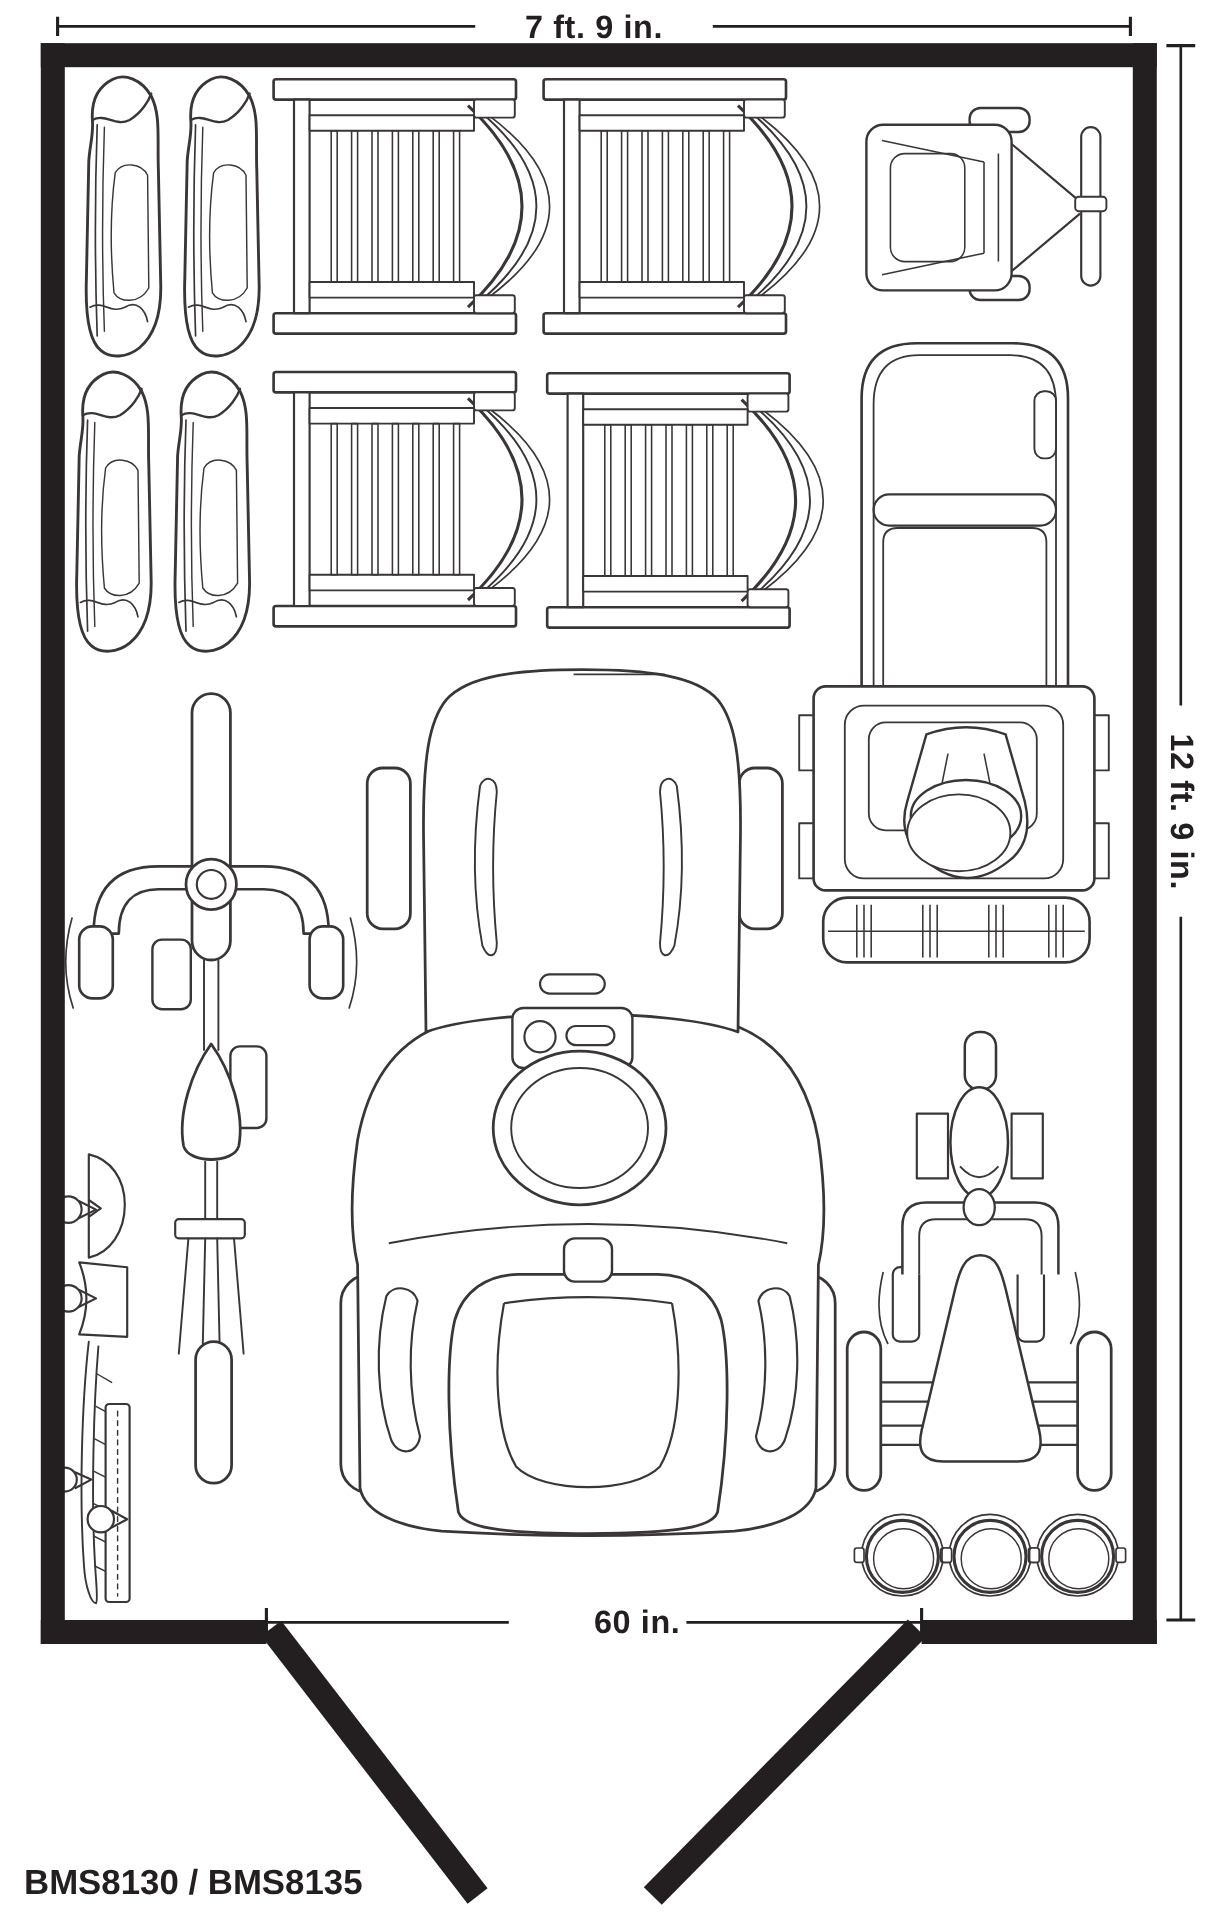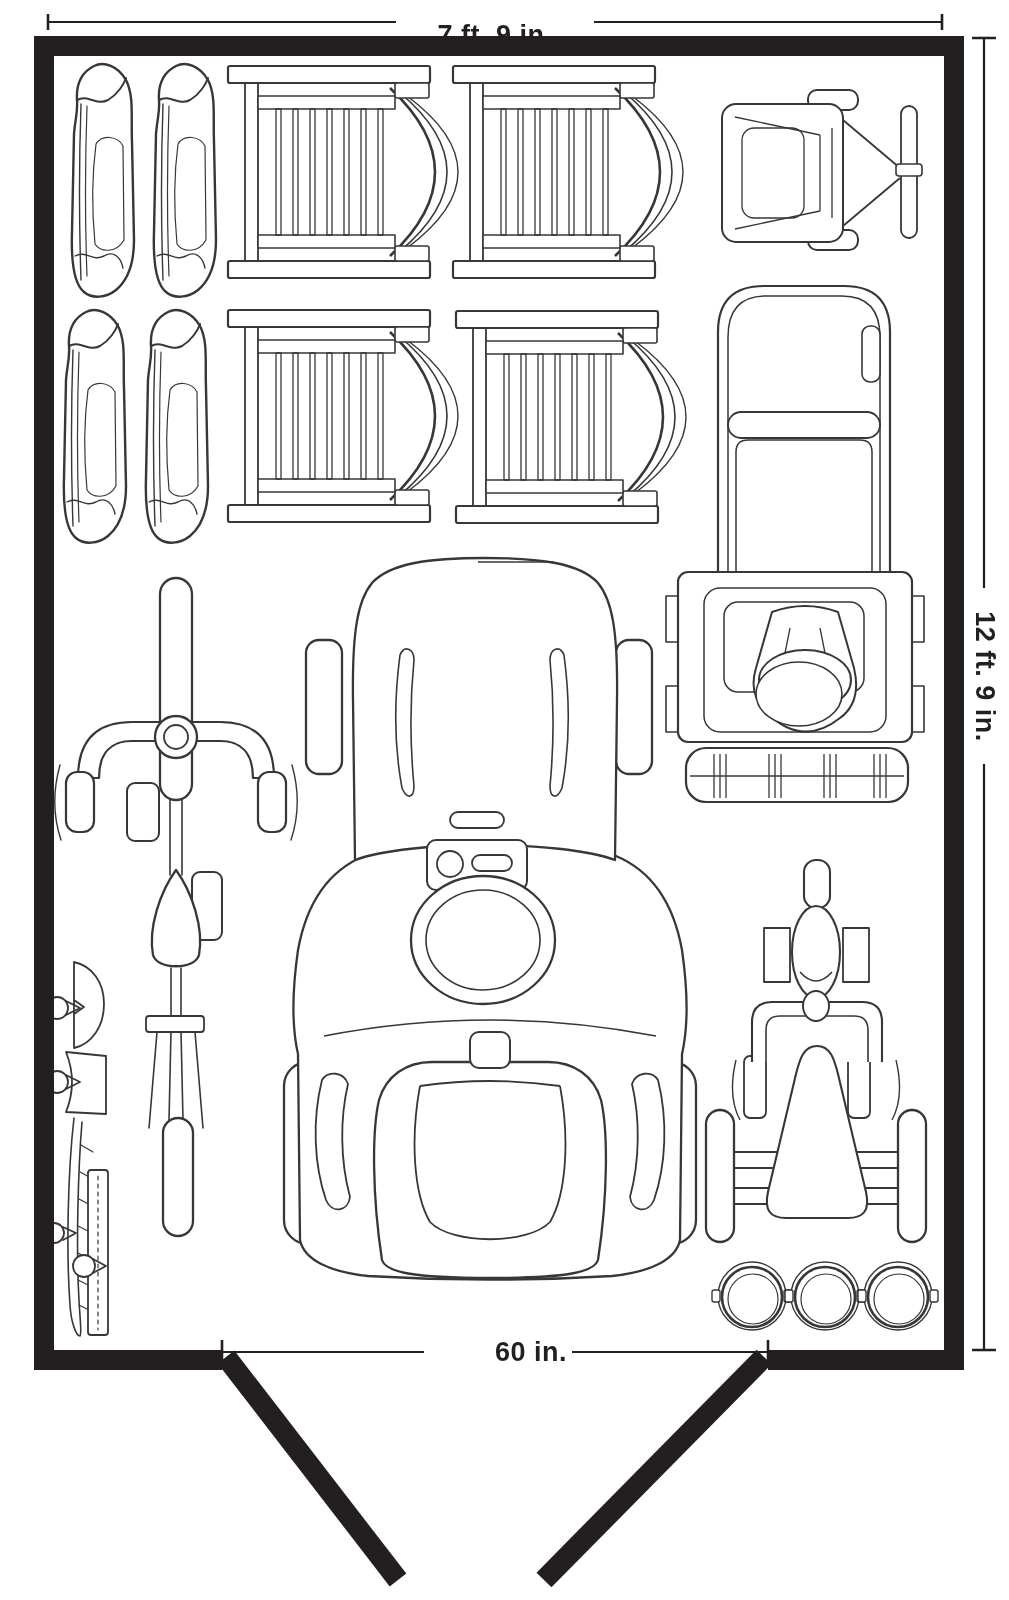--- a/index.html
+++ b/index.html
@@ -226,20 +226,21 @@
       <path d="M972,38 H996 M972,1350 H996"></path>
       <path d="M984,38 V588 M984,764 V1350" stroke-width="2.2"></path>
     </g>
     <g>
       <path d="M222,1340 V1364 M768,1340 V1364"></path>
       <path d="M222,1352 H424 M572,1352 H768" stroke-width="2.2"></path>
     </g>
   </g>
 </svg>
 
-<div class="dimlabel" style="left:398px;top:20px;width:194px;">7 ft. 9 in.</div>
+<div class="dimlabel" style="left:398px;top:8px;width:194px;">7 ft. 9 in.</div>
 
 <div class="dimlabel rot" style="left:899px;top:661px;width:170px;">12 ft. 9 in.</div>
 
 <div class="dimlabel" style="left:427px;top:1337px;width:140px;text-align:right;">60 in.</div>
 
+<div class="model" style="left:20px;top:1553px;">BMS8130 / BMS8135</div>
 
 </div>
 
 </body></html>

